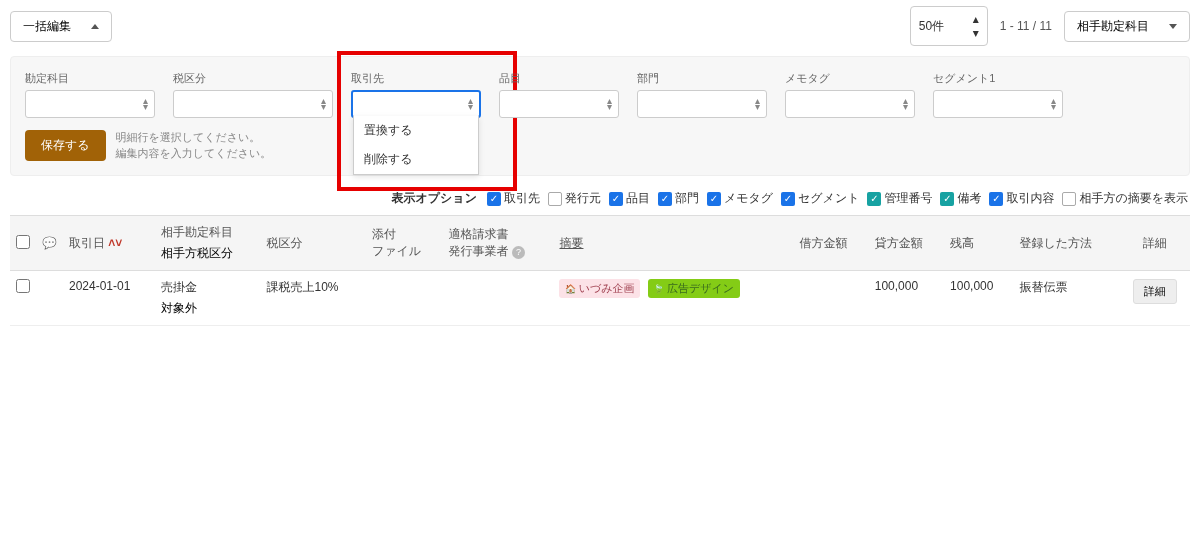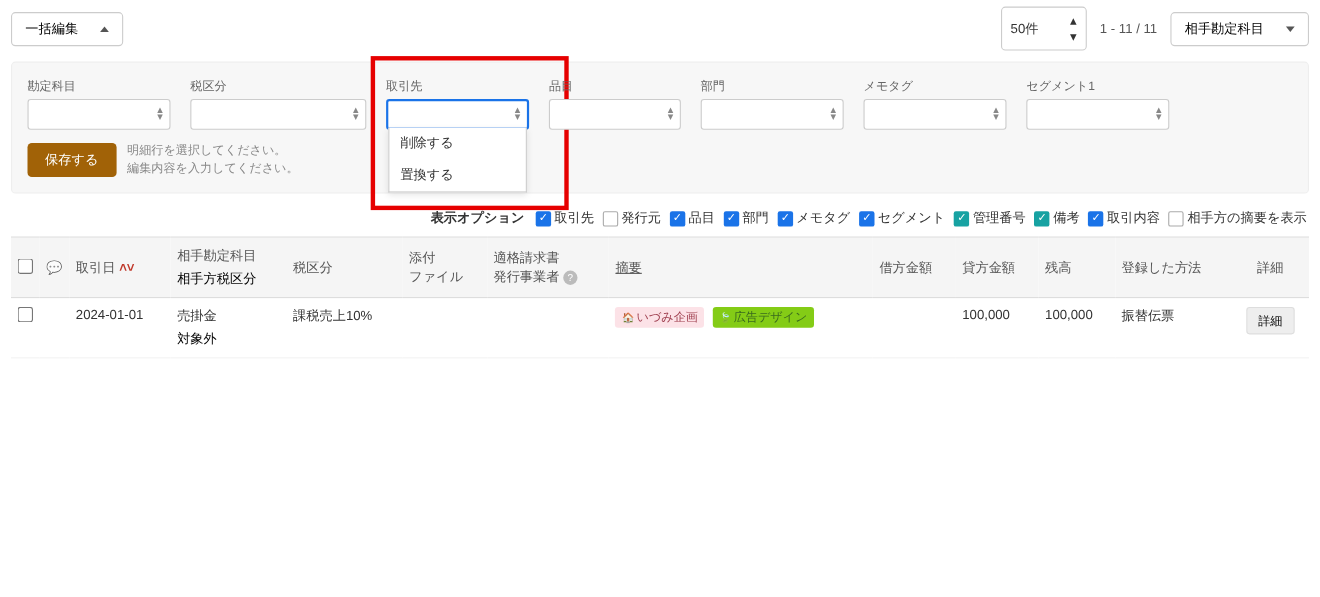--- a/index.html
+++ b/index.html
@@ -263,22 +263,22 @@
       <div class="select-box w-med">
           <span class="updown">▴<br>▾</span>
         </div>
     </div>
 
     <div class="filter-field" style="position:relative;">
       <label>取引先</label>
       <div class="select-box w-small dropdown-open" style="position:relative;">
         <span class="updown">▴<br>▾</span>
         <div class="dropdown-menu">
+          <div class="dropdown-item">置換する</div>
           <div class="dropdown-item">削除する</div>
-          <div class="dropdown-item">置換する</div>
         </div>
       </div>
     </div>
 
     <div class="filter-field">
       <label>品目</label>
       <div class="select-box w-med2">
           <span class="updown">▴<br>▾</span>
         </div>
     </div>

